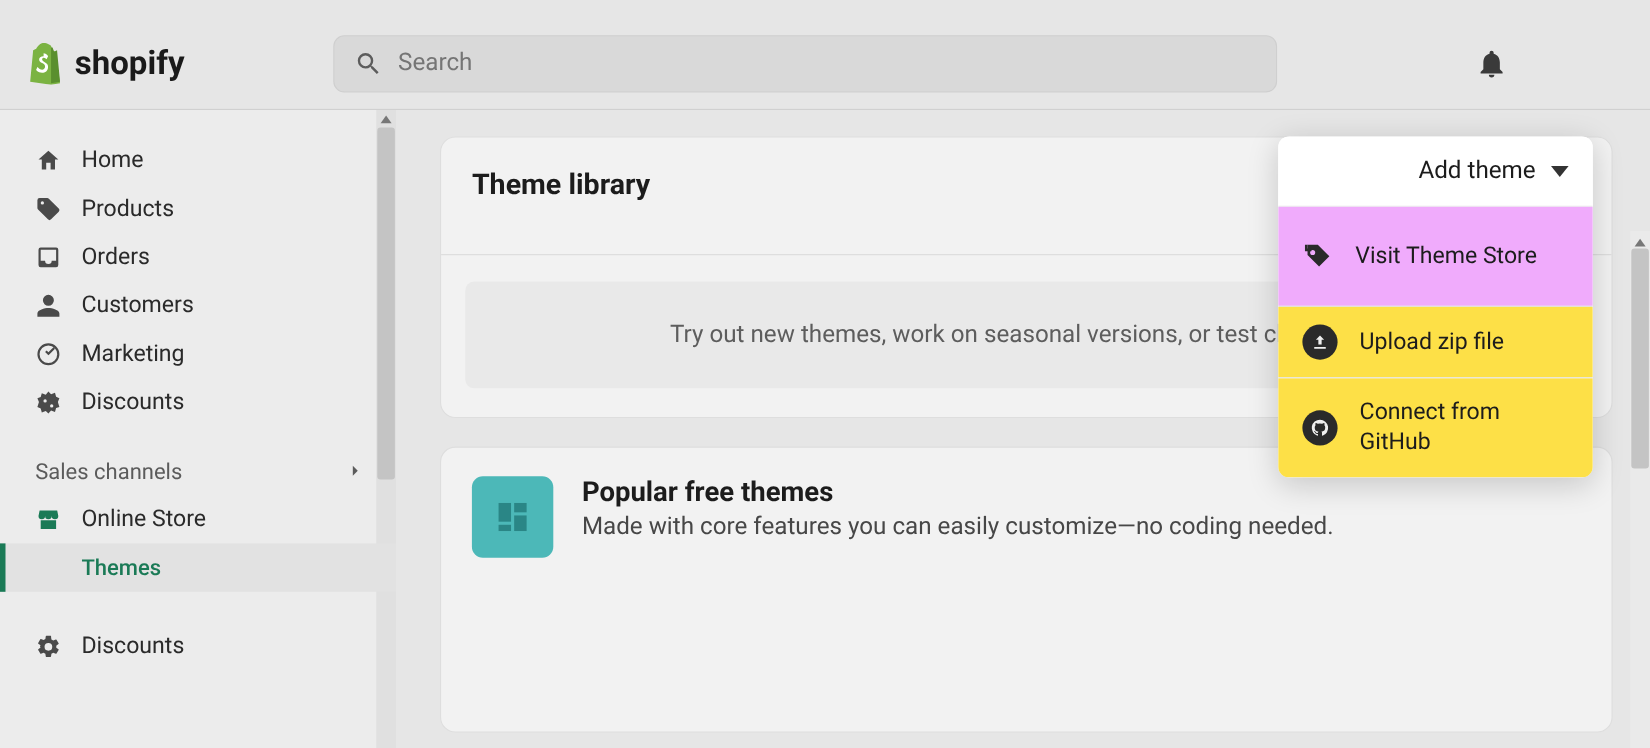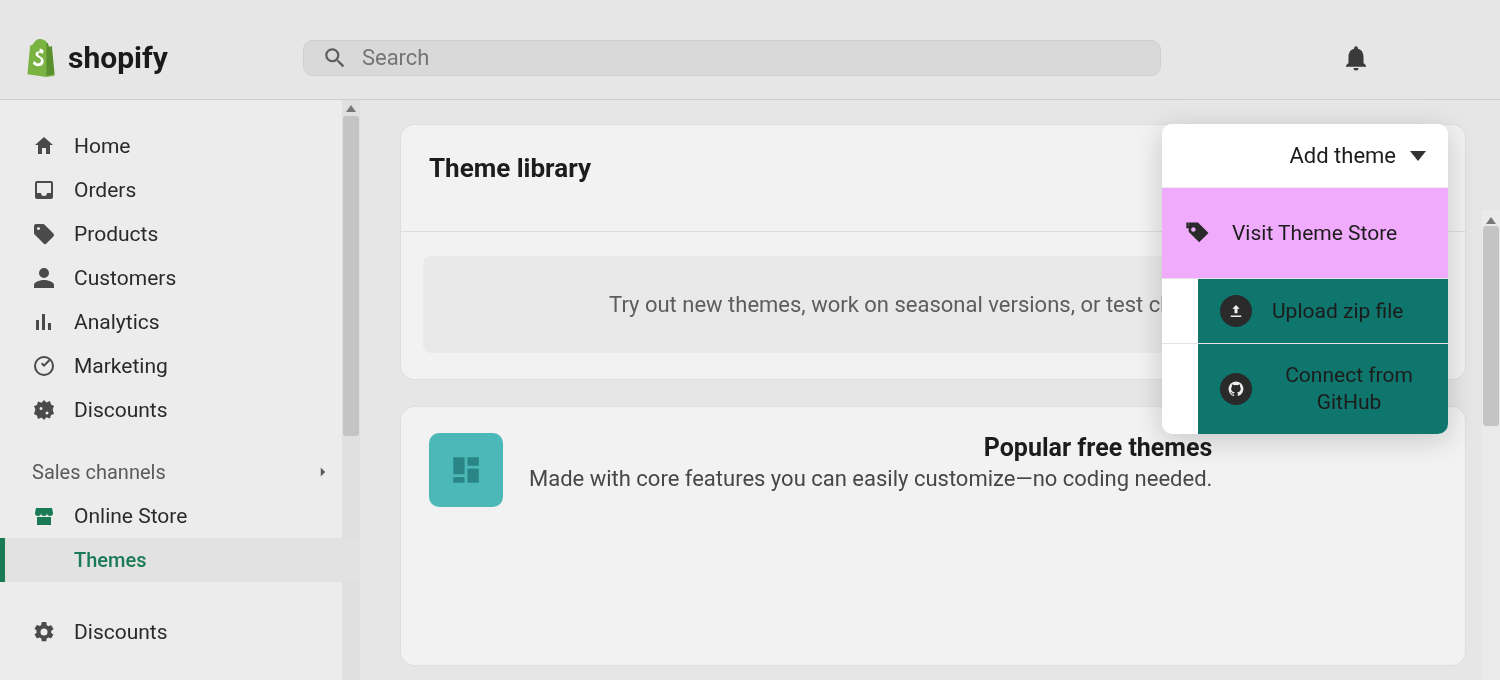--- a/index.html
+++ b/index.html
@@ -15,21 +15,21 @@
     padding: 0 24px 0 24px;
     margin-top: 16px;
   }
   .logo {
     display: flex; align-items: center; gap: 10px;
     font-weight: 700; font-size: 30px; color: #1a1a1a;
   }
   .logo svg { width: 34px; height: 38px; }
   .search-wrap { flex: 1; display: flex; justify-content: center; }
   .search {
-    width: 858px; height: 36px;
+    width: 858px; height: 52px;
     background: #d9d9d9;
     border: 1px solid #cfcfcf;
     border-radius: 10px;
     display: flex; align-items: center;
     padding: 0 18px;
     gap: 14px;
   }
   .search svg { width: 26px; height: 26px; fill: #5c5c5c; }
   .search input {
     flex: 1; border: none; outline: none; background: transparent;
@@ -141,21 +141,21 @@
   .popular {
     display:flex; align-items:flex-start; gap:26px;
     padding: 26px 28px;
   }
   .pop-tile {
     width:74px; height:74px; border-radius:10px;
     background:#4cb8b8;
     display:flex; align-items:center; justify-content:center;
   }
   .pop-tile svg { width:34px; height:34px; fill:#2a8686; }
-  .pop-text h3 { font-size:25px; font-weight:700; color:#1c1c1c; margin-bottom:4px;text-align:right;}
+  .pop-text h3 { font-size:25px; font-weight:700; color:#1c1c1c; margin-bottom:4px;}
   .pop-text p { font-size:22px; color:#474747; }
 
   
   .dropdown {
     position:absolute;
     top: 24px; right: 52px;
     width: 286px;
     background:#fff;
     border-radius:10px;
     box-shadow: 0 6px 28px rgba(0,0,0,.18);
@@ -172,22 +172,22 @@
   .dropdown .dd-head .tri {
     width:0; height:0; border-left:8px solid transparent; border-right:8px solid transparent;
     border-top:10px solid #333;
   }
   .dd-item {
     display:flex; align-items:center; gap:20px;
     padding:0 22px;
     font-size:21px; color:#1c1c1c; cursor:pointer;
   }
   .dd-item.primary { height:90px; background:#f0abfc; }
-  .dd-item.secondary { height:64px; background:#0f766e;margin-left:36px; }
-  .dd-item.secondary.tall { height:90px; align-items:center; line-height:1.3;text-align:center;}
+  .dd-item.secondary { height:64px; background:#fde047; }
+  .dd-item.secondary.tall { height:90px; align-items:center; line-height:1.3;}
   .dd-item svg { width:28px; height:28px; fill:#2a2a2a; flex:0 0 28px;}
   .dd-item .circle {
     width:32px; height:32px; border-radius:50%; background:#2a2a2a;
     display:flex; align-items:center; justify-content:center; flex:0 0 32px;
   }
   .dd-item .circle svg { width:18px; height:18px; fill:#efefef; }
   .dd-sep { height:1px; background:#e2e2e2; }
 </style>
 </head>
 <body>
@@ -227,41 +227,35 @@
     </div>
 
     <div class="nav-item">
       <svg viewBox="0 0 24 24">
           <path d="M12 3l9 8h-3v9h-4v-6H10v6H6v-9H3z"></path>
         </svg>
       <span>Home</span>
     </div>
     <div class="nav-item">
       <svg viewBox="0 0 24 24">
+          <path d="M21.41 11.58l-9-9A2 2 0 0 0 11 2H4a2 2 0 0 0-2 2v7a2 2 0 0 0 .59 1.42l9 9a2 2 0 0 0 2.83 0l7-7a2 2 0 0 0-.01-2.84zM6.5 8A1.5 1.5 0 1 1 8 6.5 1.5 1.5 0 0 1 6.5 8z"></path>
+        </svg>
+      <span>Products</span>
+    </div>
+    <div class="nav-item">
+      <svg viewBox="0 0 24 24">
           <path d="M19 3H5a2 2 0 0 0-2 2v14a2 2 0 0 0 2 2h14a2 2 0 0 0 2-2V5a2 2 0 0 0-2-2zm0 12h-4a3 3 0 0 1-6 0H5V5h14z"></path>
         </svg>
       <span>Orders</span>
     </div>
     <div class="nav-item">
       <svg viewBox="0 0 24 24">
-          <path d="M21.41 11.58l-9-9A2 2 0 0 0 11 2H4a2 2 0 0 0-2 2v7a2 2 0 0 0 .59 1.42l9 9a2 2 0 0 0 2.83 0l7-7a2 2 0 0 0-.01-2.84zM6.5 8A1.5 1.5 0 1 1 8 6.5 1.5 1.5 0 0 1 6.5 8z"></path>
-        </svg>
-      <span>Products</span>
-    </div>
-    <div class="nav-item">
-      <svg viewBox="0 0 24 24">
           <path d="M12 12a5 5 0 1 0-5-5 5 5 0 0 0 5 5zm0 2c-3.33 0-10 1.67-10 5v3h20v-3c0-3.33-6.67-5-10-5z"></path>
         </svg>
       <span>Customers</span>
-    </div>
-    <div class="nav-item">
-      <svg viewBox="0 0 24 24">
-          <path d="M4 20h3V10H4zm6 0h3V4h-3zm6 0h3v-7h-3z"></path>
-        </svg>
-      <span>Analytics</span>
     </div>
     <div class="nav-item">
       <svg viewBox="0 0 24 24">
           <path d="M12 2a10 10 0 1 0 10 10A10 10 0 0 0 12 2zm0 18a8 8 0 1 1 8-8 8 8 0 0 1-8 8zm1-8l5-5-1.4-1.4L12 10.2 10.4 8.6 9 10l3 3z"></path>
         </svg>
       <span>Marketing</span>
     </div>
     <div class="nav-item">
       <svg viewBox="0 0 24 24">
           <path d="M12 2l2.4 2.4L18 3l1 3.6L22 8l-1.4 3.4L22 16l-3 1-1 3.6-3.6-1.4L12 22l-2.4-2.4L6 21l-1-3.6L2 16l1.4-4.6L2 8l3-1 1-3.6 3.6 1.4zM9 9a1.5 1.5 0 1 0 1.5 1.5A1.5 1.5 0 0 0 9 9zm6 4.5A1.5 1.5 0 1 0 16.5 15 1.5 1.5 0 0 0 15 13.5zM8 16l8-8"></path>

